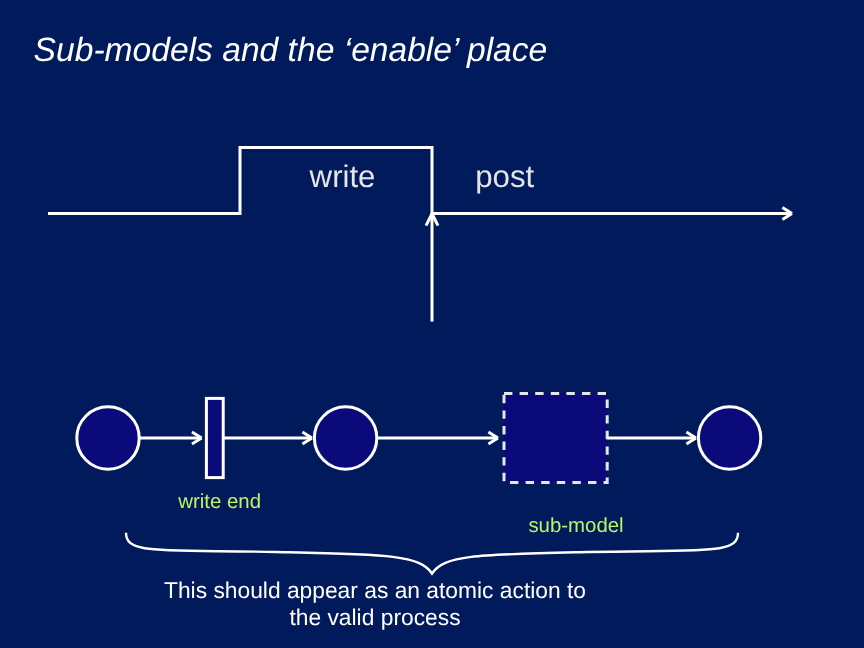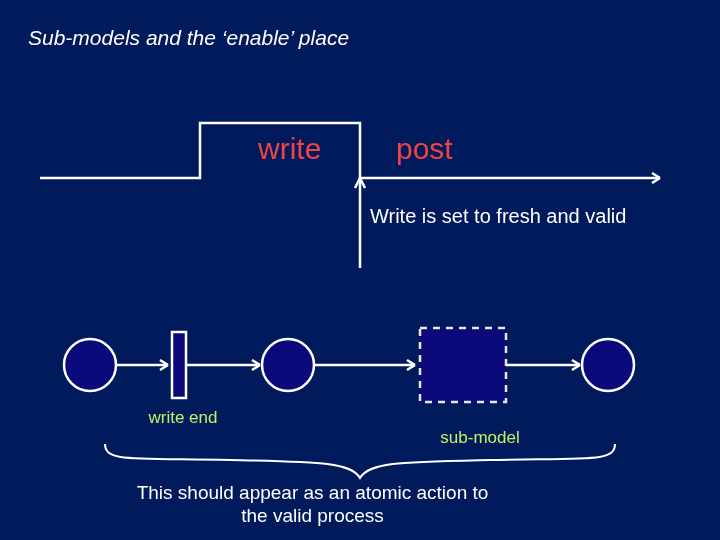--- a/index.html
+++ b/index.html
@@ -9,37 +9,37 @@
     background: #001a5c;
     font-family: Arial, Helvetica, sans-serif;
     color: #fff;
     position: relative;
     overflow: hidden;
   }
   .title {
     position: absolute;
     top: 26px;
     left: 28px;
-    font-size: 21px;
+    font-size: 28px;
     font-style: italic;
     font-weight: 400;
   }
   
   .timing {
     position: absolute;
     top: 118px;
     left: 40px;
     width: 640px;
     height: 80px;
   }
   .timing svg { width: 100%; height: 100%; overflow: visible; }
   .timing-label {
     position: absolute;
-    color: #ef4444;
-    font-size: 30px;
+    color: #e5e5e5;
+    font-size: 26px;
   }
   .lbl-write { top: 132px; left: 258px; }
   .lbl-post  { top: 132px; left: 396px; text-align: center; }
 
   .desc {
     position: absolute;
     top: 204px;
     left: 370px;
     font-size: 20px;
     line-height: 1.25;
@@ -98,21 +98,20 @@
       <path d="M 620 60 L 612 55 M 620 60 L 612 65"></path>
       <line x1="320" y1="60" x2="320" y2="150"></line>
       <path d="M 320 60 L 315 70 M 320 60 L 325 70"></path>
     </g>
   </svg>
 </div>
 <div class="timing-label lbl-write">write</div>
 <div class="timing-label lbl-post">post</div>
 
 <div class="desc">
-  <div>Write is set to fresh and valid</div>
 </div>
 
 <div class="petri">
   <svg viewBox="0 0 600 90">
 
     <circle cx="30" cy="45" r="26" fill="#0a0a7a" stroke="#ffffff" stroke-width="2.5"></circle>
 
     <line x1="56" y1="45" x2="108" y2="45" stroke="#ffffff" stroke-width="2.5"></line>
     <path d="M108 45 L100 40 M108 45 L100 50" stroke="#ffffff" stroke-width="2.5" fill="none"></path>
 

